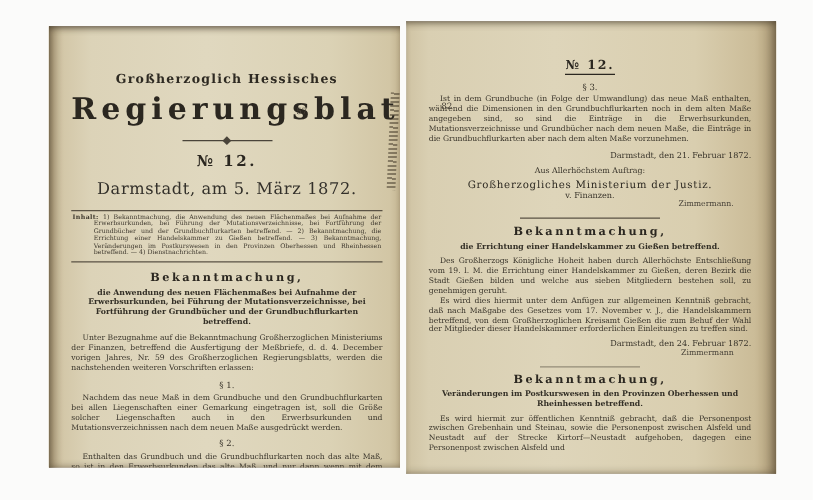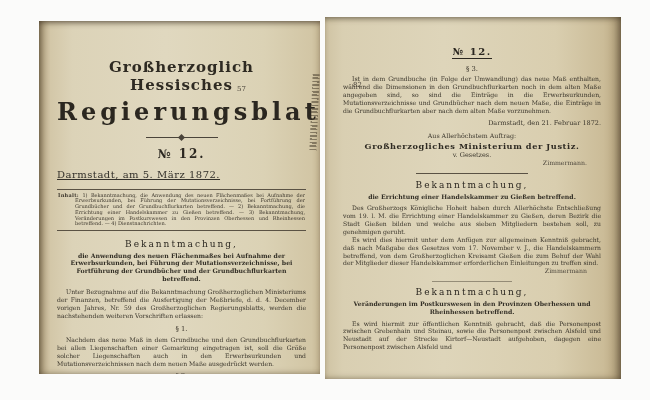--- a/index.html
+++ b/index.html
@@ -11,39 +11,39 @@
     box-shadow:inset 0 4px 6px -3px rgba(70,58,40,.85), inset 6px 0 9px -5px rgba(70,58,40,.8), inset 0 -4px 6px -4px rgba(100,85,60,.5);}
   .page-right{left:325px;top:17px;width:296px;height:362px;
     background:linear-gradient(90deg,#cfc3a3 0%,#d9cfb2 6%,#ded5ba 40%,#d9ceaf 78%,#cbbc98 94%,#b6a37d 100%);
     box-shadow:inset 0 4px 6px -3px rgba(70,58,40,.7), inset -7px 0 10px -5px rgba(70,58,40,.75), inset 0 -4px 6px -4px rgba(100,85,60,.5);}
   .inner{position:relative;width:100%;height:100%;box-sizing:border-box;}
   .pl-inner{padding:0 14px 0 18px;}
   .pr-inner{padding:0 20px 0 18px;}
   .pgnum{position:absolute;font-size:7px;color:#4a443a;}
   .pgnum-81{left:198px;top:27px;}
   .pgnum-82{left:28px;top:25px;margin-top:16px;}
-  .masthead-small{margin-top:37px;font-size:15px;font-weight:bold;letter-spacing:1px;text-align:center;color:#2e2a22;}
+  .masthead-small{margin-top:37px;font-size:10px;font-weight:bold;letter-spacing:1px;text-align:center;color:#2e2a22;}
   .masthead-title{margin-top:3px;font-size:24px;font-weight:bold;letter-spacing:4px;text-align:center;color:#2b2720;}
   .ornament{margin:9px auto 0;width:72px;height:5px;position:relative;}
   .ornament .line{position:absolute;left:0;right:0;top:2px;border-top:1px solid #4a443a;}
   .ornament .gem{position:absolute;left:50%;top:0;width:5px;height:5px;margin-left:-2.5px;background:#4a443a;transform:rotate(45deg);}
   .issue-no{margin-top:7px;font-size:12px;font-weight:bold;letter-spacing:2px;text-align:center;color:#2b2720;}
-  .dateline-main{margin-top:8px;font-size:10px;letter-spacing:.5px;text-decoration:underline;}
+  .dateline-main{margin-top:8px;font-size:13px;letter-spacing:.5px;text-align:center;}
   .inhalt{margin-top:9px;border-top:1px solid #5a5244;border-bottom:1px solid #5a5244;
     padding:2.5px 1px;font-size:5px;line-height:5.8px;text-align:justify;color:#3c362c;}
   .inhalt .hang{padding-left:17px;text-indent:-17px;}
   .inhalt b{letter-spacing:.3px;}
-  .ann-head{font-size:9px;font-weight:normal;letter-spacing:2px;text-align:center;color:#2b2720;}
+  .ann-head{font-size:9px;font-weight:bold;letter-spacing:2px;text-align:center;color:#2b2720;}
   .mt8{margin-top:8px;} .mt6{margin-top:6px;} .mt5{margin-top:5px;} .mt4{margin-top:4px;} .mt3{margin-top:3px;} .mt2{margin-top:2px;}
   .ann-sub{font-size:6.2px;line-height:7.6px;font-weight:bold;text-align:center;margin-top:3px;color:#332f26;}
   .body-par{font-size:6.1px;line-height:7.9px;text-align:justify;text-indent:9px;color:#3a352b;}
   .sec-label{font-size:6.8px;text-align:center;color:#3a352b;}
   .date-line{font-size:6.5px;text-align:right;padding-left:22px;color:#3a352b;}
   .auftrag{font-size:6.3px;text-align:center;color:#3a352b;}
-  .ministry{font-size:8.2px;font-weight:bold;letter-spacing:.6px;text-align:center;color:#2e2a22;}
+  .ministry{font-size:8.2px;font-weight:normal;letter-spacing:.6px;text-align:center;color:#2e2a22;}
   .signer{font-size:6.5px;text-align:center;color:#3a352b;}
   .countersign{font-size:6.2px;text-align:right;padding-right:14px;color:#4a443a;}
   .divider{width:112px;border-top:1px solid #5a5244;margin:7px auto 0;}
   .divider.small{width:80px;border-top-color:rgba(90,82,68,.55);}
   .issue-hdr{margin-top:23px;text-align:center;}
   .issue-hdr span{display:inline-block;font-size:10px;font-weight:bold;letter-spacing:1.5px;
     border-bottom:1px solid #2b2720;padding-bottom:1px;color:#2b2720;}
   .spine-stamp{position:absolute;right:2px;top:16px;width:7px;height:78px;opacity:.75;transform:rotate(2.5deg);
     background:repeating-linear-gradient(180deg,rgba(55,45,30,.65) 0 1.6px,rgba(55,45,30,0) 1.6px 3.4px);}
 </style>
@@ -94,30 +94,31 @@
       <div class="issue-hdr">
         <span>№ 12.</span>
       </div>
 
       <div class="sec-label mt6">§ 3.</div>
       <div class="body-par mt2">Ist in dem Grundbuche (in Folge der Umwandlung) das neue Maß enthalten, während die Dimensionen in den Grundbuchflurkarten noch in dem alten Maße angegeben sind, so sind die Einträge in die Erwerbsurkunden, Mutationsverzeichnisse und Grundbücher nach dem neuen Maße, die Einträge in die Grundbuchflurkarten aber nach dem alten Maße vorzunehmen.</div>
 
       <div class="date-line mt4">Darmstadt, den 21. Februar 1872.</div>
       <div class="auftrag mt5">Aus Allerhöchstem Auftrag:</div>
       <div class="ministry mt2">Großherzogliches Ministerium der Justiz.</div>
-      <div class="signer">v. Gesetzes.</div>
+      <div class="signer">v. Finanzen.</div>
       <div class="countersign">Zimmermann.</div>
 
       <div class="divider"></div>
 
       <div class="ann-head mt6">Bekanntmachung,</div>
       <div class="ann-sub">die Errichtung einer Handelskammer zu Gießen betreffend.</div>
       <div class="body-par mt4">Des Großherzogs Königliche Hoheit haben durch Allerhöchste Entschließung vom 19. l. M. die Errichtung einer Handelskammer zu Gießen, deren Bezirk die Stadt Gießen bilden und welche aus sieben Mitgliedern bestehen soll, zu genehmigen geruht.</div>
       <div class="body-par">Es wird dies hiermit unter dem Anfügen zur allgemeinen Kenntniß gebracht, daß nach Maßgabe des Gesetzes vom 17. November v. J., die Handelskammern betreffend, von dem Großherzoglichen Kreisamt Gießen die zum Behuf der Wahl der Mitglieder dieser Handelskammer erforderlichen Einleitungen zu treffen sind.</div>
 
+      <div class="date-line mt3">Darmstadt, den 24. Februar 1872.</div>
       <div class="countersign">Zimmermann</div>
 
       <div class="divider small"></div>
 
       <div class="ann-head mt5">Bekanntmachung,</div>
       <div class="ann-sub">Veränderungen im Postkurswesen in den Provinzen Oberhessen und Rheinhessen betreffend.</div>
       <div class="body-par mt4">Es wird hiermit zur öffentlichen Kenntniß gebracht, daß die Personenpost zwischen Grebenhain und Steinau, sowie die Personenpost zwischen Alsfeld und Neustadt auf der Strecke Kirtorf—Neustadt aufgehoben, dagegen eine Personenpost zwischen Alsfeld und</div>
     </div>
   </div>
 

